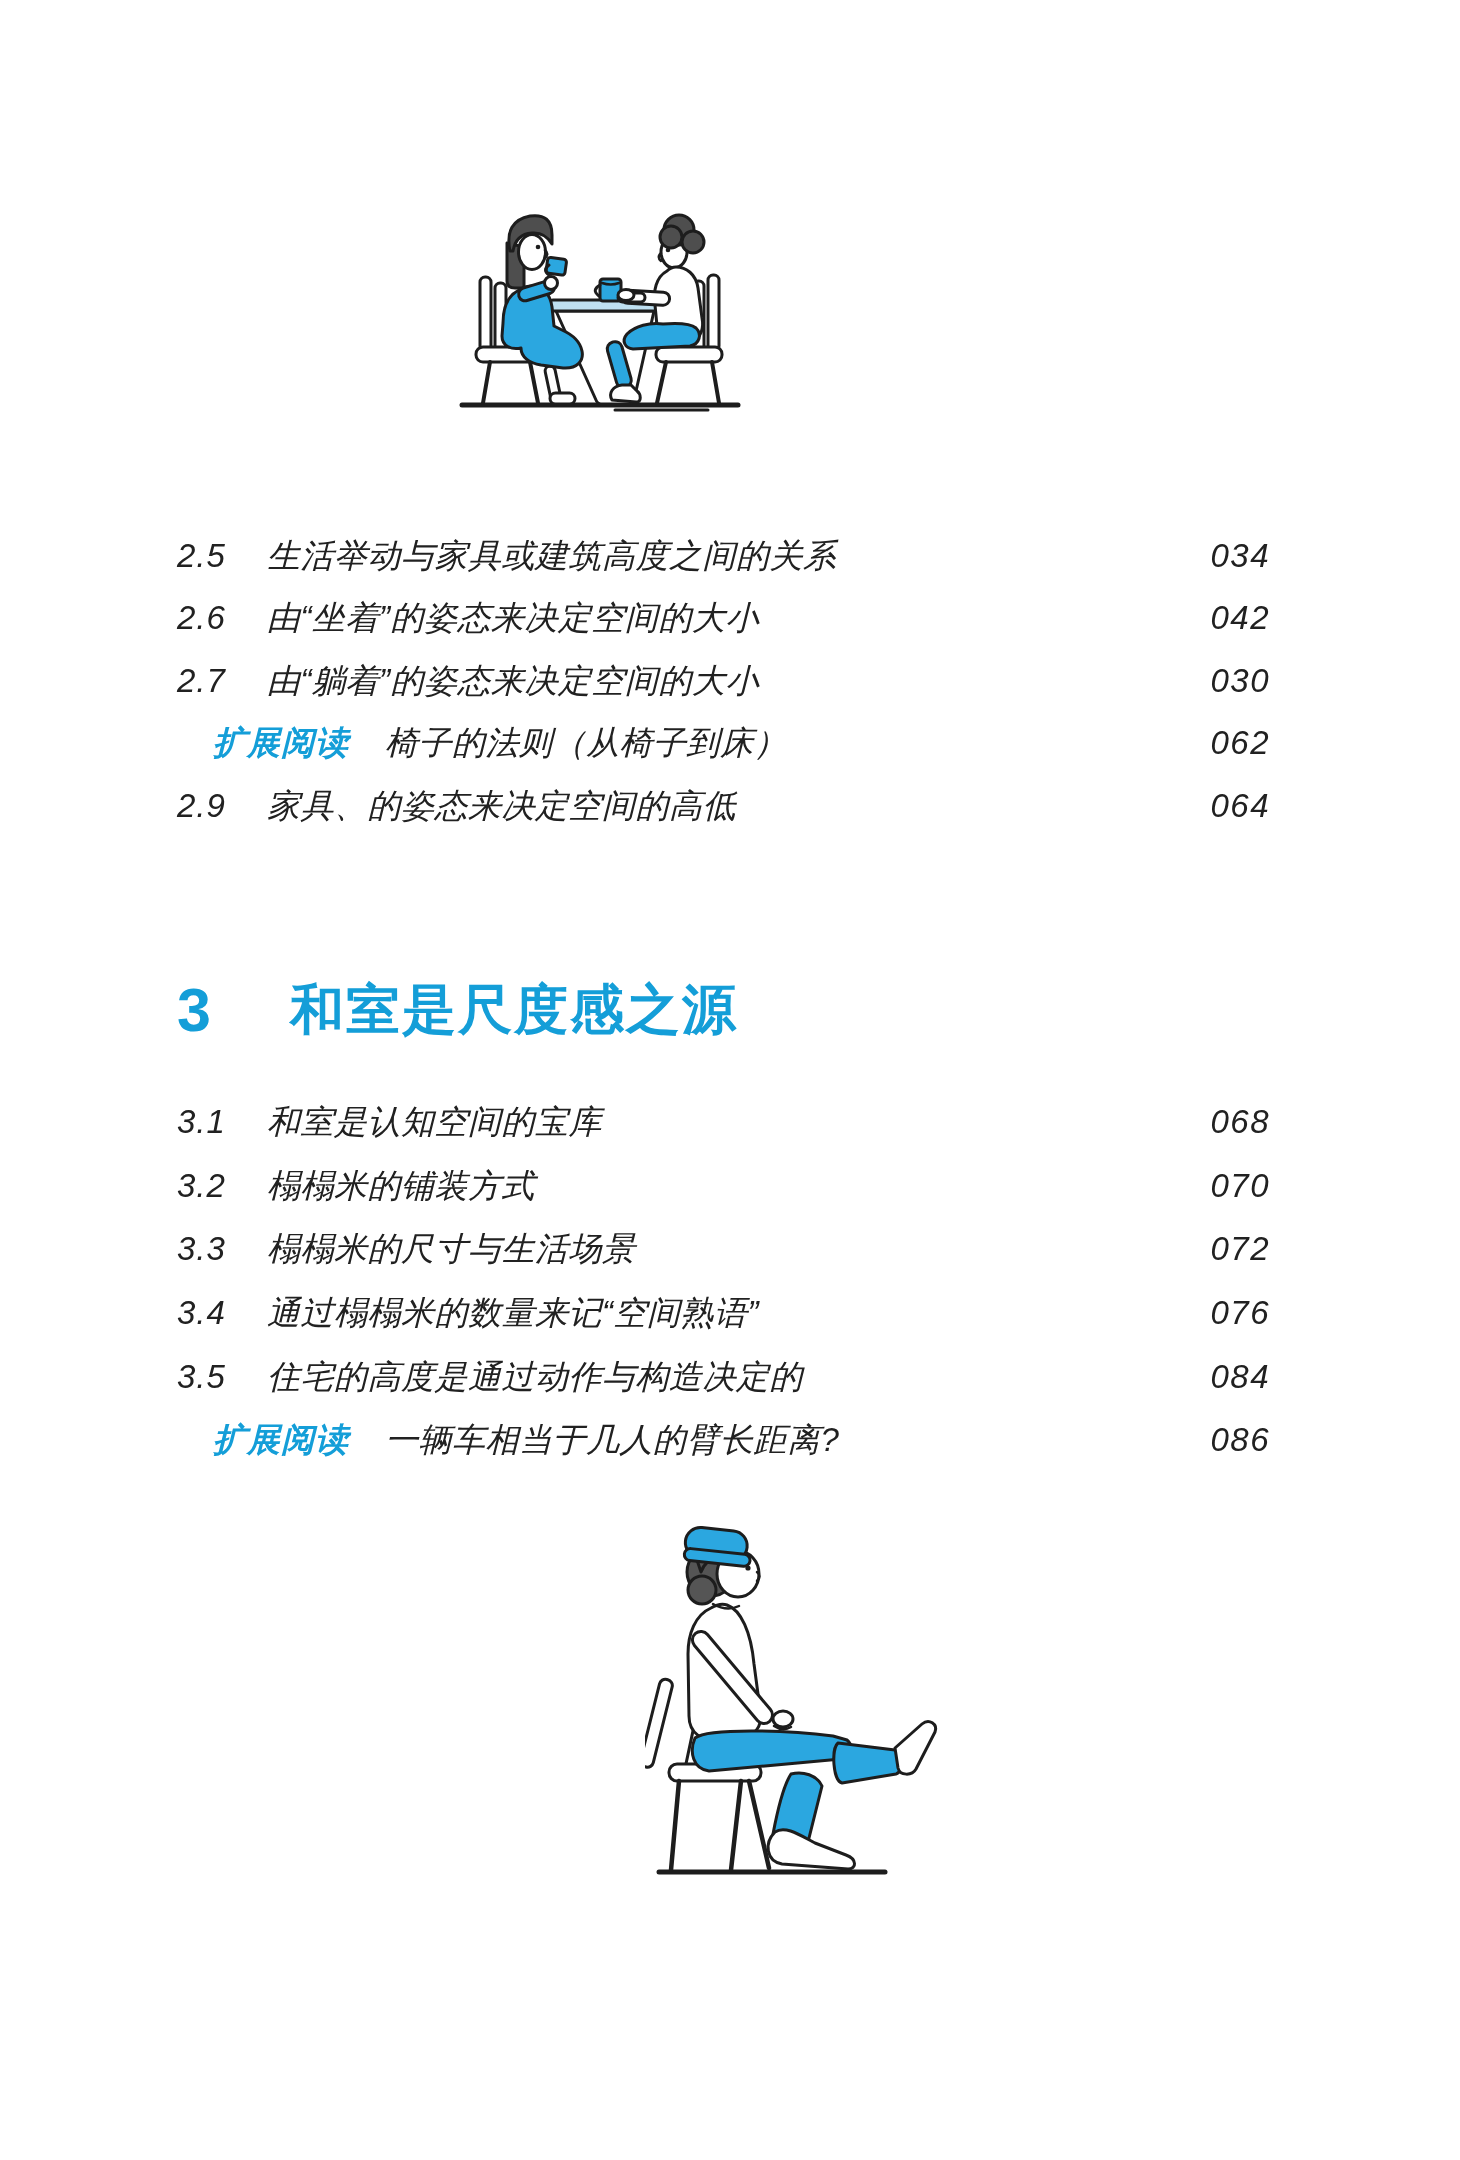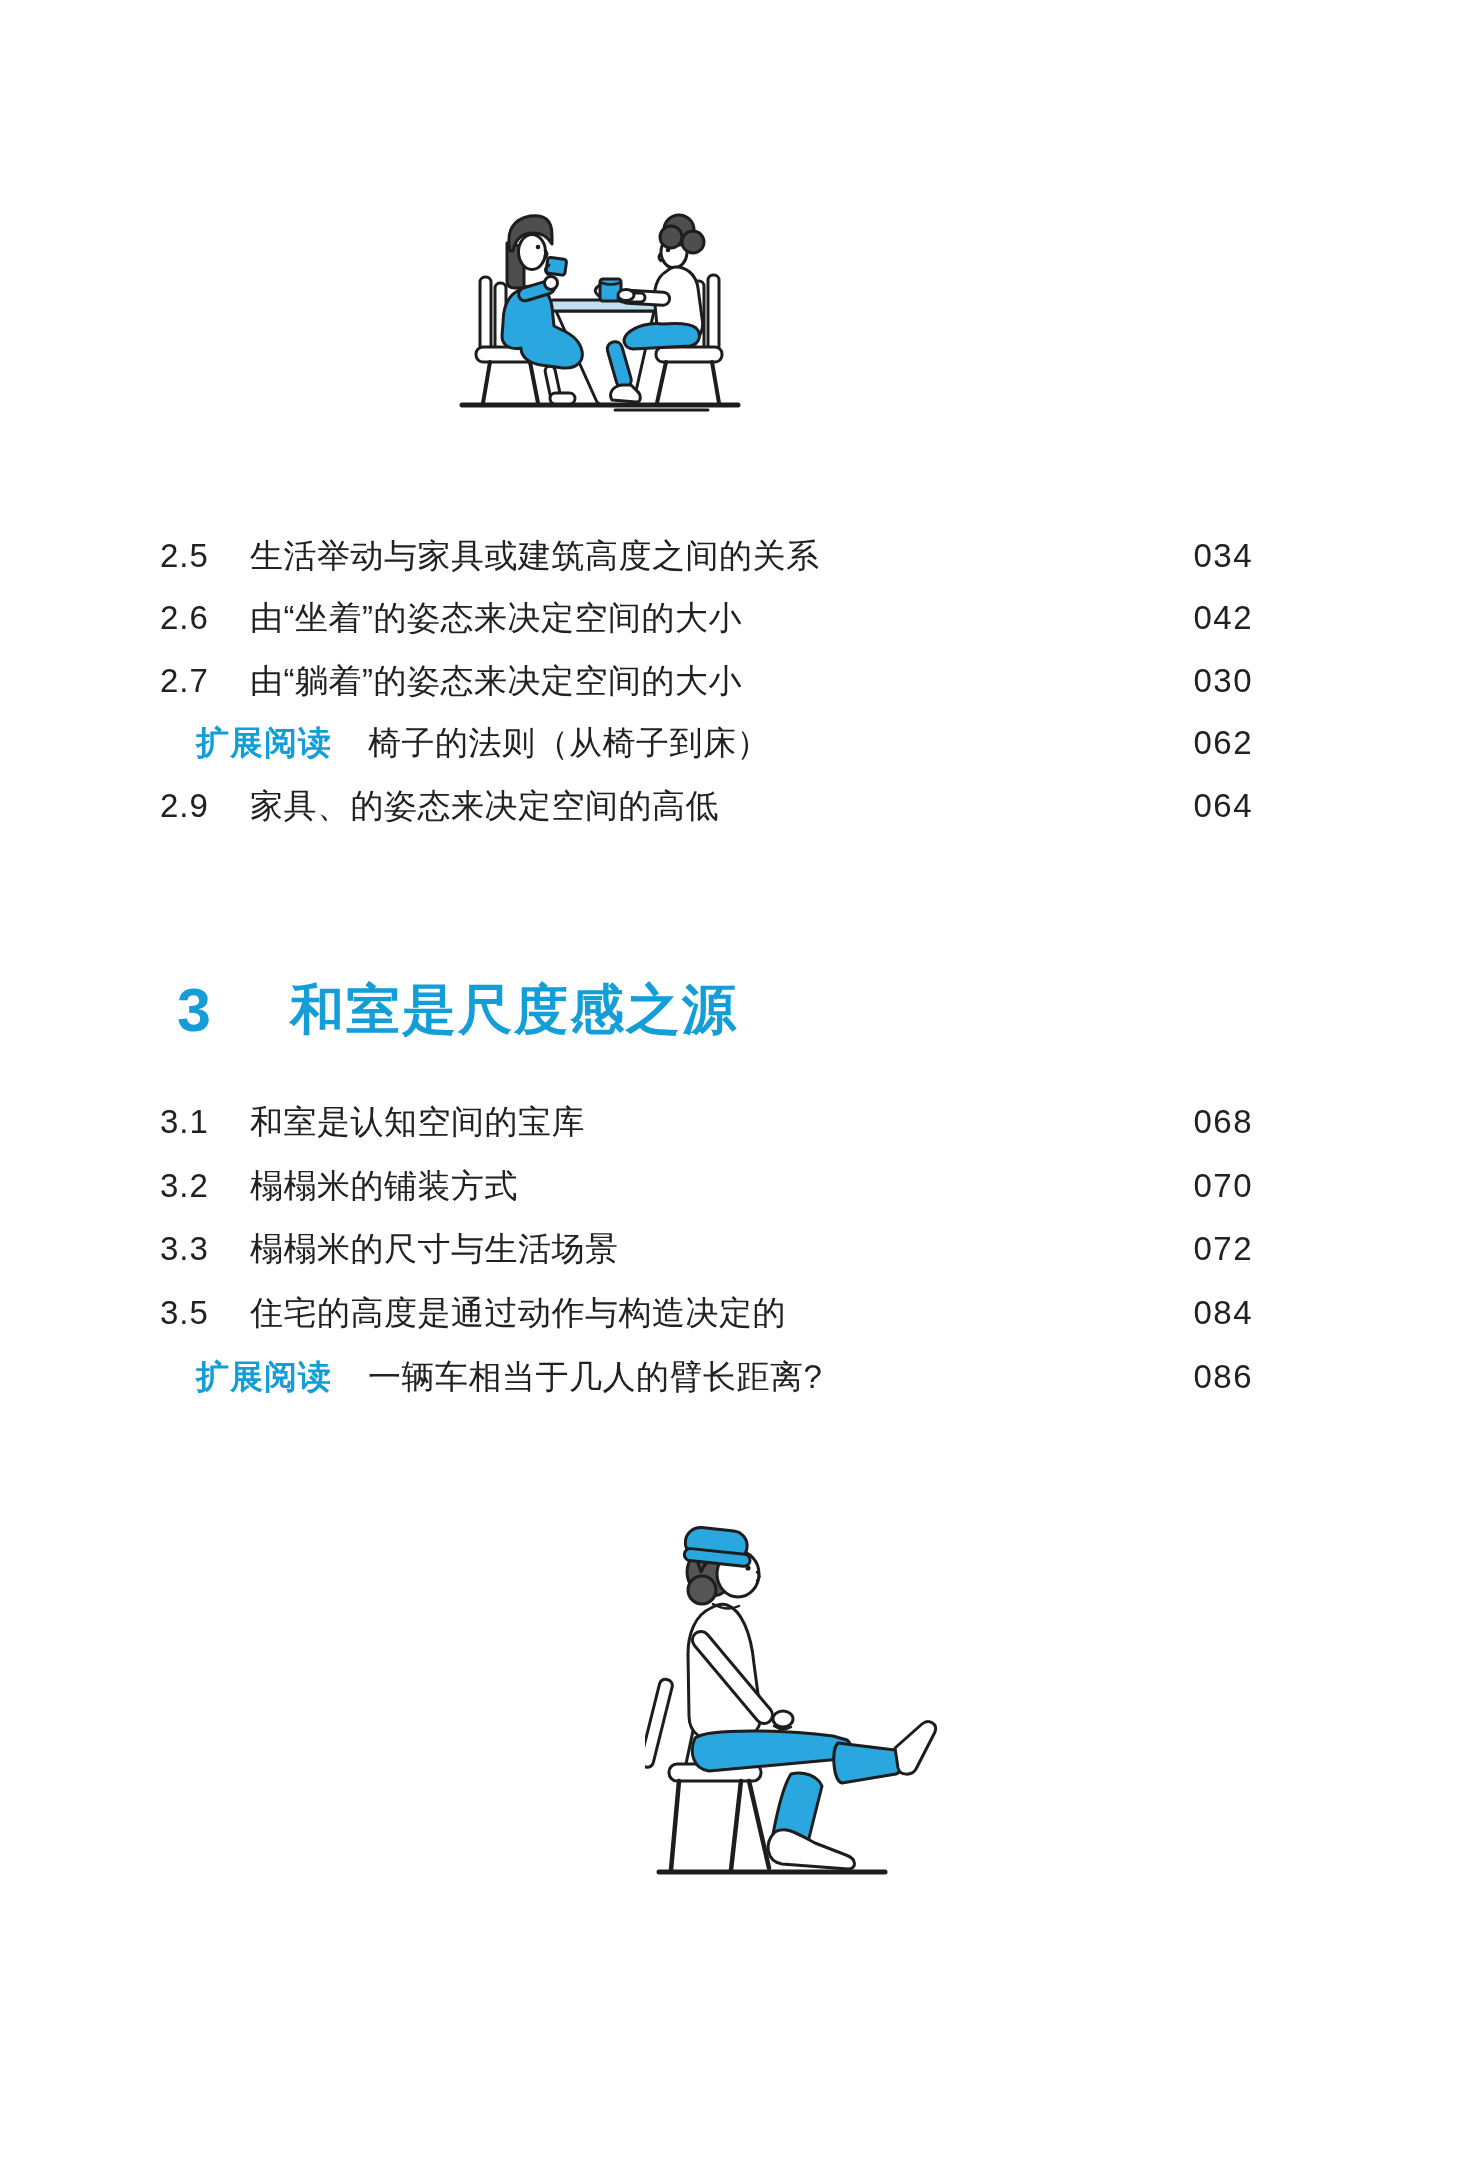--- a/index.html
+++ b/index.html
@@ -10,21 +10,21 @@
     height:2160px;
     background:#ffffff;
     font-family:"Liberation Sans","DejaVu Sans",sans-serif;
     color:var(--ink, #212121);
     overflow:hidden;
   }
   .illus { position:absolute; }
   .illus-top    { left:450px; top:195px;  width:310px; height:220px; }
   .illus-bottom { left:645px; top:1512px; width:300px; height:370px; }
 
-  .toc { position:absolute; left:160px; width:1093px; }
+  .toc { position:absolute; left:177px; width:1093px;font-style:italic; }
   .toc-s2 { top:524px; }
   .toc-s3 { top:1090px; }
   .row { display:flex; align-items:center; font-size:33px; line-height:1; }
   .toc-s2 .row { height:62.5px; }
   .toc-s3 .row { height:63.6px; }
   .num   { flex:0 0 90px; letter-spacing:1px; }
   .title { flex:1 1 auto; letter-spacing:0.5px; }
   .page-num { flex:0 0 auto; letter-spacing:1.5px; }
   .ext .ext-label {
     flex:0 0 auto;
@@ -161,20 +161,25 @@
       <span class="num">3.2</span>
       <span class="title">榻榻米的铺装方式</span>
       <span class="page-num">070</span>
     </div>
     <div class="row">
       <span class="num">3.3</span>
       <span class="title">榻榻米的尺寸与生活场景</span>
       <span class="page-num">072</span>
     </div>
     <div class="row">
+      <span class="num">3.4</span>
+      <span class="title">通过榻榻米的数量来记“空间熟语”</span>
+      <span class="page-num">076</span>
+    </div>
+    <div class="row">
       <span class="num">3.5</span>
       <span class="title">住宅的高度是通过动作与构造决定的</span>
       <span class="page-num">084</span>
     </div>
     <div class="row ext">
       <span class="ext-label">扩展阅读</span>
       <span class="title">一辆车相当于几人的臂长距离?</span>
       <span class="page-num">086</span>
     </div>
   </div>

